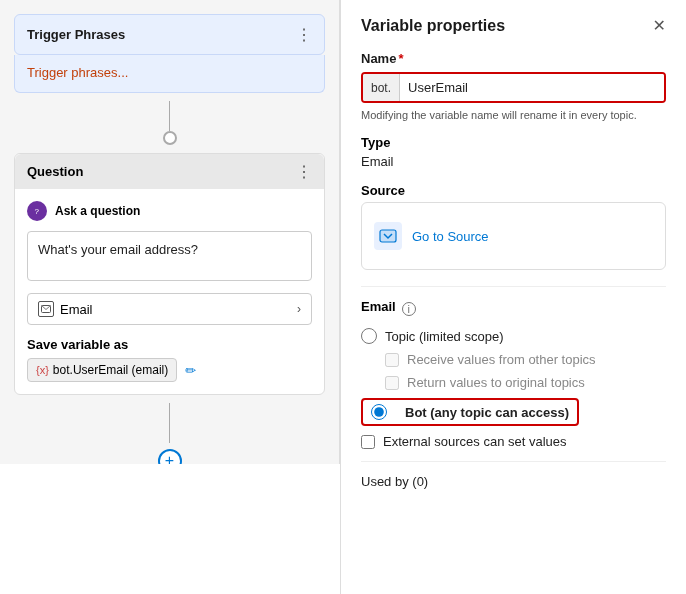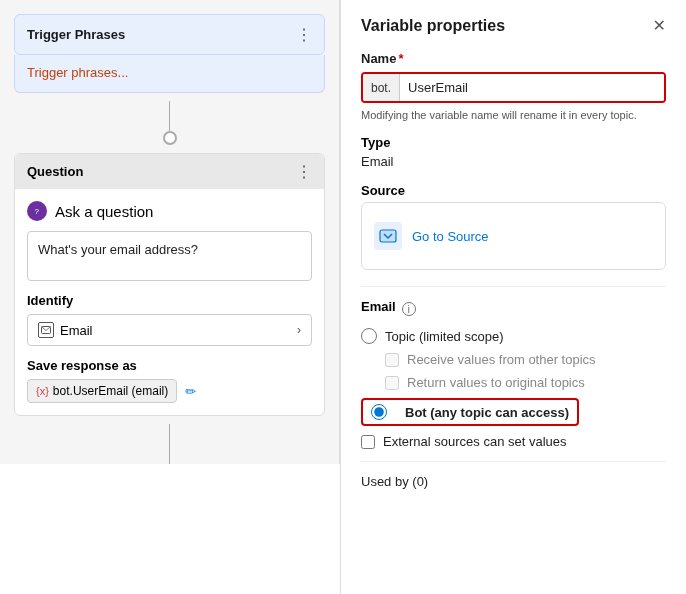--- a/index.html
+++ b/index.html
@@ -118,22 +118,22 @@
       border-radius: 50%;
       display: flex;
       align-items: center;
       justify-content: center;
       color: #fff;
       font-size: 11px;
       flex-shrink: 0;
     }
 
     .ask-label {
-      font-weight: 400;
-      font-size: 15px;
+      font-weight: 700;
+      font-size: 12px;
     }
 
     .question-text-box {
       border: 1px solid #ccc;
       border-radius: 4px;
       padding: 10px;
       font-size: 13px;
       color: #222;
       margin-bottom: 12px;
       min-height: 50px;
@@ -486,34 +486,33 @@
           <svg width="12" height="12" viewBox="0 0 12 12" fill="white">
               <circle cx="6" cy="6" r="5" fill="#6b2fa0"></circle>
               <text x="3.5" y="9" font-size="8" fill="white">?</text>
             </svg>
         </div>
         <span class="ask-label">Ask a question</span>
       </div>
       <div class="question-text-box">
         <span>What's your email address?</span>
       </div>
-      <div class="identify-label">Identify</div>
       <div class="identify-box">
         <div class="identify-inner">
           <div class="email-icon-box">
             <svg width="10" height="8" viewBox="0 0 10 8" fill="none">
                 <rect x="0.5" y="0.5" width="9" height="7" rx="1" stroke="#555"></rect>
                 <polyline points="0.5,0.5 5,4.5 9.5,0.5" stroke="#555" stroke-width="0.8" fill="none"></polyline>
               </svg>
           </div>
           <span>Email</span>
         </div>
         <span class="chevron-right">›</span>
       </div>
-      <div class="save-response-label">Save response as</div>
+      <div class="save-response-label">Save variable as</div>
       <div class="save-response-row">
         <div class="variable-badge">
           <span class="xvar">{x}</span>
           <span>bot.UserEmail (email)</span>
         </div>
         <span class="edit-icon">✏</span>
       </div>
     </div>
   </div>
 

